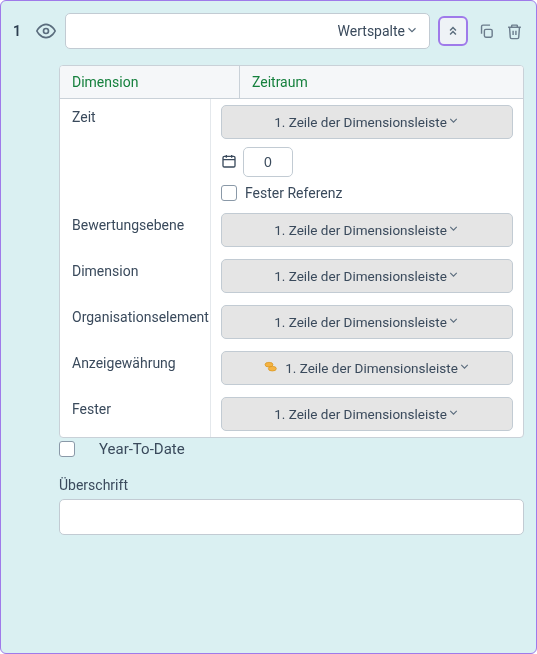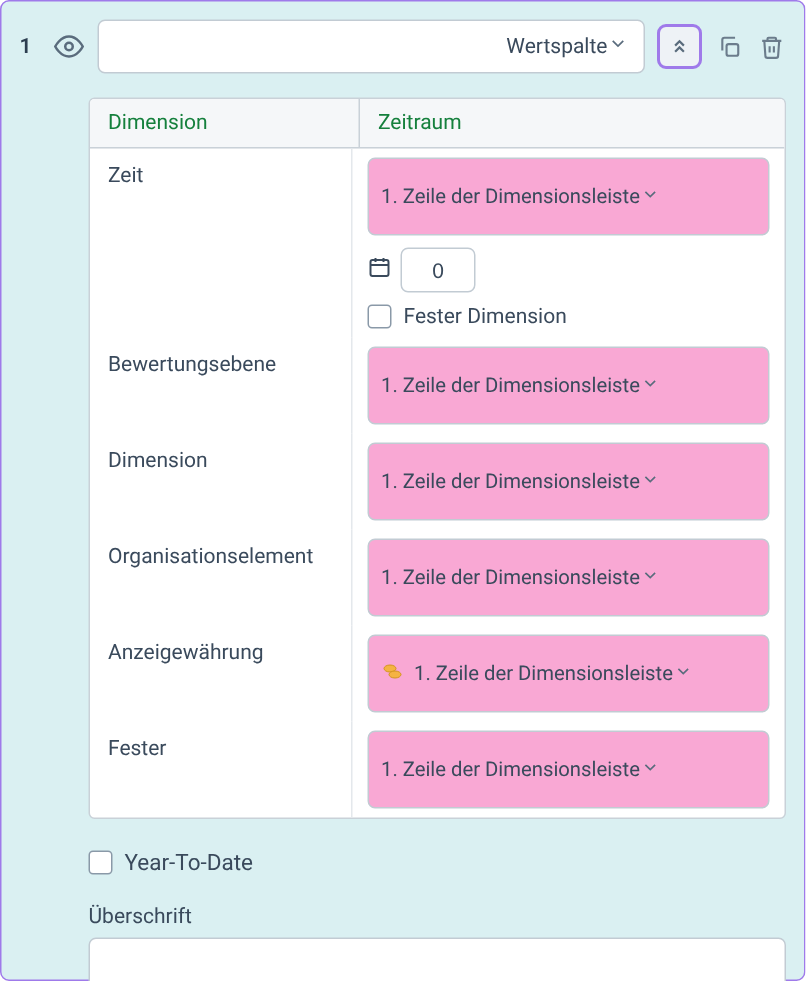--- a/index.html
+++ b/index.html
@@ -11,30 +11,30 @@
 .main-dd{flex:1;background:#fff;border:1px solid #c2cbd3;border-radius:5px;height:36px;display:flex;align-items:center;justify-content:flex-end;padding:0 10px;color:#3a4a5c}
 .collapse-btn{width:30px;height:30px;border:2px solid #9f7aea;border-radius:6px;background:#eef2f6;display:flex;align-items:center;justify-content:center;color:#5a6c7d}
 .act-ic{width:20px;height:20px;display:flex;align-items:center;justify-content:center;color:#6b7c8c}
 .content{margin-left:52px;margin-top:16px}
 .tbl{width:100%;background:#fff;border:1px solid #c9d1d8;border-radius:4px;overflow:hidden}
 .tbl-head{display:flex;background:#f5f7f9;border-bottom:1px solid #c9d1d8}
 .tbl-head>div{padding:8px 12px;font-weight:400;color:#15803d}
 .col1{width:180px;border-right:1px solid #c9d1d8}
 .col2{flex:1}
 .tbl-body .trow{display:flex}
-.tbl-body .trow .c1{width:175px;padding:10px 12px;color:#3a4a5c;border-right:1px solid #e4e8ec}
+.tbl-body .trow .c1{width:151px;padding:10px 12px;color:#3a4a5c;border-right:1px solid #e4e8ec}
 .tbl-body .trow .c2{flex:1;padding:6px 10px}
-.sel{width:100%;background:#f9a8d4;border:1px solid #c2cbd3;border-radius:5px;height:52px;display:flex;align-items:center;justify-content:flex-start;padding:0 8px;color:#3a4a5c;font-size:13.5px}
+.sel{width:100%;background:#e5e5e5;border:1px solid #c2cbd3;border-radius:5px;height:34px;display:flex;align-items:center;justify-content:center;padding:0 8px;color:#3a4a5c;font-size:13.5px}
 .sel .lft{display:flex;align-items:center;gap:6px;overflow:hidden;white-space:nowrap;text-overflow:ellipsis}
 .chev{color:#5a6c7d;flex-shrink:0}
 .zeit-extra{margin-top:8px;display:flex;align-items:center;gap:6px;color:#3a4a5c;font-size:13.5px}
 .num-in{width:50px;height:30px;border:1px solid #c2cbd3;border-radius:5px;text-align:center;font-size:14px;color:#3a4a5c}
 .chk-row{margin-top:8px;display:flex;align-items:center;gap:8px;color:#3a4a5c;font-size:14px}
 .chk{width:16px;height:16px;border:1.5px solid #8a99a8;border-radius:3px;background:#fff;flex-shrink:0}
-.ytd{margin-top:20px;display:flex;align-items:center;gap:8px;color:#3a4a5c;font-size:15px}
+.ytd{margin-top:2px;display:flex;align-items:center;gap:24px;color:#3a4a5c;font-size:15px}
 .lbl-sec{margin-top:19px}
 .lbl-sec .lbl{color:#3a4a5c;font-size:14px;margin-bottom:6px;display:block}
 .txt-in{width:100%;height:36px;border:1px solid #c2cbd3;border-radius:5px;background:#fff;padding:0 8px}
 .coin{width:16px;height:16px;flex-shrink:0}
 </style>
 </head>
 <body>
 
 <div class="panel">
   <div class="row-head">
@@ -95,21 +95,21 @@
               <span><svg width="16" height="16" viewBox="0 0 24 24" fill="none" stroke="#3a4a5c" stroke-width="2">
                     <rect x="3" y="5" width="18" height="16" rx="2"></rect>
                     <line x1="3" y1="10" x2="21" y2="10"></line>
                     <line x1="8" y1="3" x2="8" y2="7"></line>
                     <line x1="16" y1="3" x2="16" y2="7"></line>
                   </svg></span>
               <input class="num-in" value="0" style="">
             </div>
             <div class="chk-row">
               <div class="chk"></div>
-              <span>Fester Dimension</span>
+              <span>Fester Referenz</span>
             </div>
           </div>
         </div>
       <div class="trow">
             <div class="c1">Bewertungsebene</div>
             <div class="c2">
               <div class="sel">
                 <span class="lft">
                   <span>1. Zeile der Dimensionsleiste</span>
                 </span>

